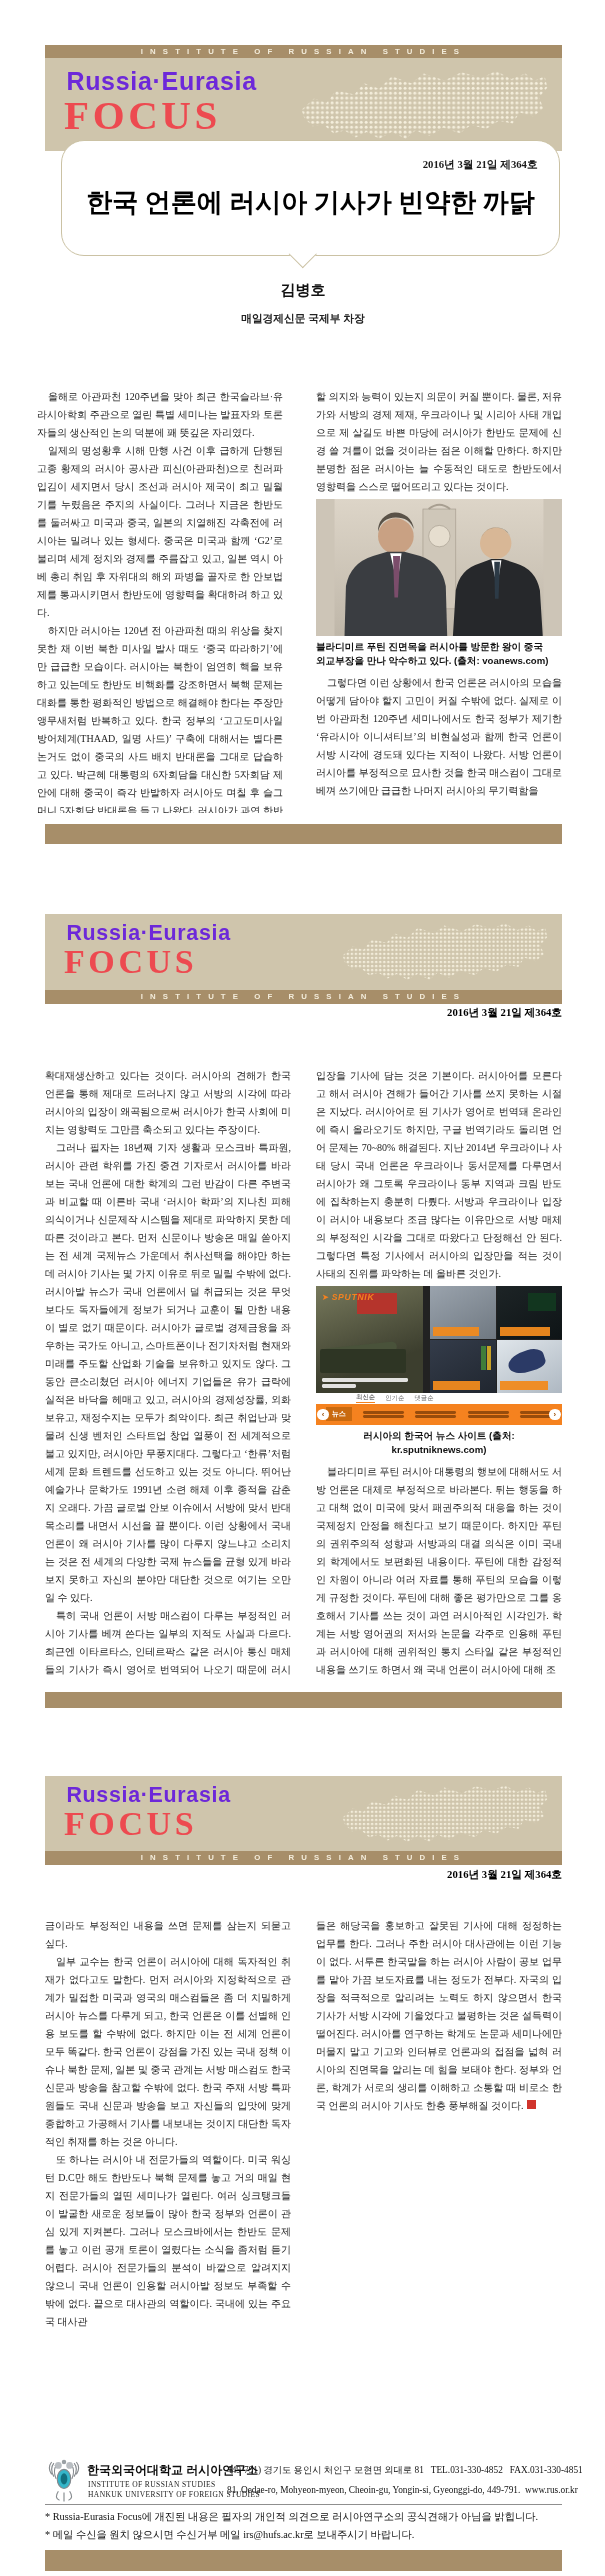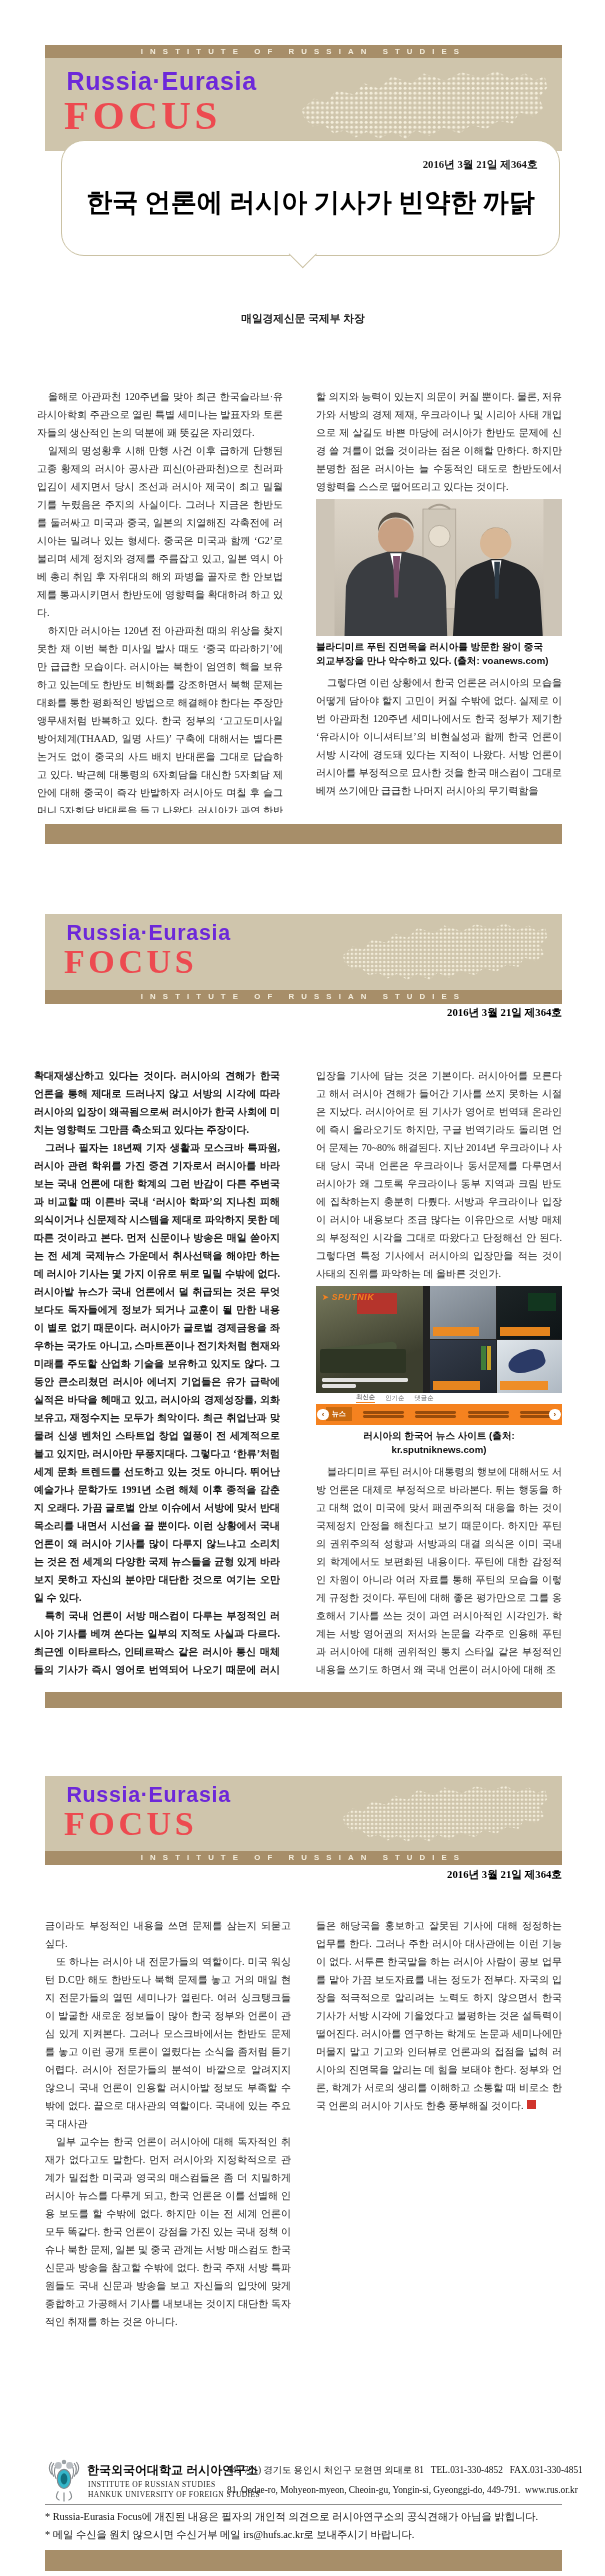--- a/index.html
+++ b/index.html
@@ -108,20 +108,21 @@
         <use href="#rupath" fill="url(#dotp)"></use>
       </svg>
   </div>
 
   <div class="titlebox">
     <div class="date-in">2016년 3월 21일 제364호</div>
     <div class="headline">한국 언론에 러시아 기사가 빈약한 까닭</div>
   </div>
   <div class="tail"></div>
 
+  <div class="author" style="top:281px;">김병호</div>
   <div class="affil" style="top:312px;">매일경제신문 국제부 차장</div>
 
   <div class="col" style="left:37px;top:388px;height:425px;">
     <p>올해로 아관파천 120주년을 맞아 최근 한국슬라브·유라시아학회 주관으로 열린 특별 세미나는 발표자와 토론자들의 생산적인 논의 덕분에 꽤 뜻깊은 자리였다.</p>
     <p>일제의 명성황후 시해 만행 사건 이후 급하게 단행된 고종 황제의 러시아 공사관 피신(아관파천)으로 친러파 입김이 세지면서 당시 조선과 러시아 제국이 최고 밀월기를 누렸음은 주지의 사실이다. 그러나 지금은 한반도를 둘러싸고 미국과 중국, 일본의 치열해진 각축전에 러시아는 밀려나 있는 형세다. 중국은 미국과 함께 ‘G2’로 불리며 세계 정치와 경제를 주름잡고 있고, 일본 역시 아베 총리 취임 후 자위대의 해외 파병을 골자로 한 안보법제를 통과시키면서 한반도에 영향력을 확대하려 하고 있다.</p>
     <p>하지만 러시아는 120년 전 아관파천 때의 위상을 찾지 못한 채 이번 북한 미사일 발사 때도 ‘중국 따라하기’에만 급급한 모습이다. 러시아는 북한이 엄연히 핵을 보유하고 있는데도 한반도 비핵화를 강조하면서 북핵 문제는 대화를 통한 평화적인 방법으로 해결해야 한다는 주장만 앵무새처럼 반복하고 있다. 한국 정부의 ‘고고도미사일방어체계(THAAD, 일명 사드)’ 구축에 대해서는 별다른 논거도 없이 중국의 사드 배치 반대론을 그대로 답습하고 있다. 박근혜 대통령의 6자회담을 대신한 5자회담 제안에 대해 중국이 즉각 반발하자 러시아도 며칠 후 슬그머니 5자회담 반대론을 들고 나왔다. 러시아가 과연 한반도 평화에 실질적인 아이디어를 내서 조정자 역할을</p>
   </div>
 
   <div class="col" style="left:316px;top:388px;height:425px;">
     <p class="cont">할 의지와 능력이 있는지 의문이 커질 뿐이다. 물론, 저유가와 서방의 경제 제재, 우크라이나 및 시리아 사태 개입으로 제 살길도 바쁜 마당에 러시아가 한반도 문제에 신경 쓸 겨를이 없을 것이라는 점은 이해할 만하다. 하지만 분명한 점은 러시아는 늘 수동적인 태도로 한반도에서 영향력을 스스로 떨어뜨리고 있다는 것이다.</p>
@@ -164,21 +165,21 @@
     <div class="brand-b sm">FOCUS</div>
     <svg class="rumap" style="right:10px;top:3.6px;" width="214" height="68" viewBox="0 0 370 112">
         <use href="#rupath" fill="url(#dotp)"></use>
       </svg>
   </div>
   <div class="strip" style="top:990px;">
     <span>INSTITUTE OF RUSSIAN STUDIES</span>
   </div>
   <div class="issuedate" style="top:1006px;">2016년 3월 21일 제364호</div>
 
-  <div class="col" style="left:34px;top:1067px;height:614px;font-weight:bold;">
+  <div class="col" style="left:45px;top:1067px;height:614px;">
     <p class="cont">확대재생산하고 있다는 것이다. 러시아의 견해가 한국 언론을 통해 제대로 드러나지 않고 서방의 시각에 따라 러시아의 입장이 왜곡됨으로써 러시아가 한국 사회에 미치는 영향력도 그만큼 축소되고 있다는 주장이다.</p>
     <p>그러나 필자는 18년째 기자 생활과 모스크바 특파원, 러시아 관련 학위를 가진 중견 기자로서 러시아를 바라보는 국내 언론에 대한 학계의 그런 반감이 다른 주변국과 비교할 때 이른바 국내 ‘러시아 학파’의 지나친 피해의식이거나 신문제작 시스템을 제대로 파악하지 못한 데 따른 것이라고 본다. 먼저 신문이나 방송은 매일 쏟아지는 전 세계 국제뉴스 가운데서 취사선택을 해야만 하는데 러시아 기사는 몇 가지 이유로 뒤로 밀릴 수밖에 없다. 러시아발 뉴스가 국내 언론에서 덜 취급되는 것은 무엇보다도 독자들에게 정보가 되거나 교훈이 될 만한 내용이 별로 없기 때문이다. 러시아가 글로벌 경제금융을 좌우하는 국가도 아니고, 스마트폰이나 전기차처럼 현재와 미래를 주도할 산업화 기술을 보유하고 있지도 않다. 그동안 큰소리쳤던 러시아 에너지 기업들은 유가 급락에 실적은 바닥을 헤매고 있고, 러시아의 경제성장률, 외화보유고, 재정수지는 모두가 최악이다. 최근 취업난과 맞물려 신생 벤처인 스타트업 창업 열풍이 전 세계적으로 불고 있지만, 러시아만 무풍지대다. 그렇다고 ‘한류’처럼 세계 문화 트렌드를 선도하고 있는 것도 아니다. 뛰어난 예술가나 문학가도 1991년 소련 해체 이후 종적을 감춘 지 오래다. 가끔 글로벌 안보 이슈에서 서방에 맞서 반대 목소리를 내면서 시선을 끌 뿐이다. 이런 상황에서 국내 언론이 왜 러시아 기사를 많이 다루지 않느냐고 소리치는 것은 전 세계의 다양한 국제 뉴스들을 균형 있게 바라보지 못하고 자신의 분야만 대단한 것으로 여기는 오만일 수 있다.</p>
     <p>특히 국내 언론이 서방 매스컴이 다루는 부정적인 러시아 기사를 베껴 쓴다는 일부의 지적도 사실과 다르다. 최근엔 이타르타스, 인테르팍스 같은 러시아 통신 매체들의 기사가 즉시 영어로 번역되어 나오기 때문에 러시아</p>
   </div>
 
   <div class="col" style="left:316px;top:1067px;height:614px;">
     <p class="cont">입장을 기사에 담는 것은 기본이다. 러시아어를 모른다고 해서 러시아 견해가 들어간 기사를 쓰지 못하는 시절은 지났다. 러시아어로 된 기사가 영어로 번역돼 온라인에 즉시 올라오기도 하지만, 구글 번역기라도 돌리면 언어 문제는 70~80% 해결된다. 지난 2014년 우크라이나 사태 당시 국내 언론은 우크라이나 동서문제를 다루면서 러시아가 왜 그토록 우크라이나 동부 지역과 크림 반도에 집착하는지 충분히 다뤘다. 서방과 우크라이나 입장이 러시아 내용보다 조금 많다는 이유만으로 서방 매체의 부정적인 시각을 그대로 따왔다고 단정해선 안 된다. 그렇다면 특정 기사에서 러시아의 입장만을 적는 것이 사태의 진위를 파악하는 데 올바른 것인가.</p>
     <div class="figwrap sputnik">
       <div class="sp-collage">
         <div class="sp-left">
@@ -248,22 +249,22 @@
         <use href="#rupath" fill="url(#dotp)"></use>
       </svg>
   </div>
   <div class="strip" style="top:1851px;">
     <span>INSTITUTE OF RUSSIAN STUDIES</span>
   </div>
   <div class="issuedate" style="top:1868px;">2016년 3월 21일 제364호</div>
 
   <div class="col" style="left:45px;top:1917px;height:509px;">
     <p class="cont">금이라도 부정적인 내용을 쓰면 문제를 삼는지 되묻고 싶다.</p>
+    <p>일부 교수는 한국 언론이 러시아에 대해 독자적인 취재가 없다고도 말한다. 먼저 러시아와 지정학적으로 관계가 밀접한 미국과 영국의 매스컴들은 좀 더 치밀하게 러시아 뉴스를 다루게 되고, 한국 언론은 이를 선별해 인용 보도를 할 수밖에 없다. 하지만 이는 전 세계 언론이 모두 똑같다. 한국 언론이 강점을 가진 있는 국내 정책 이슈나 북한 문제, 일본 및 중국 관계는 서방 매스컴도 한국 신문과 방송을 참고할 수밖에 없다. 한국 주재 서방 특파원들도 국내 신문과 방송을 보고 자신들의 입맛에 맞게 종합하고 가공해서 기사를 내보내는 것이지 대단한 독자적인 취재를 하는 것은 아니다.</p>
     <p>또 하나는 러시아 내 전문가들의 역할이다. 미국 워싱턴 D.C만 해도 한반도나 북핵 문제를 놓고 거의 매일 현지 전문가들의 열띤 세미나가 열린다. 여러 싱크탱크들이 발굴한 새로운 정보들이 많아 한국 정부와 언론이 관심 있게 지켜본다. 그러나 모스크바에서는 한반도 문제를 놓고 이런 공개 토론이 열렸다는 소식을 좀처럼 듣기 어렵다. 러시아 전문가들의 분석이 바깥으로 알려지지 않으니 국내 언론이 인용할 러시아발 정보도 부족할 수밖에 없다. 끝으로 대사관의 역할이다. 국내에 있는 주요국 대사관</p>
-    <p>일부 교수는 한국 언론이 러시아에 대해 독자적인 취재가 없다고도 말한다. 먼저 러시아와 지정학적으로 관계가 밀접한 미국과 영국의 매스컴들은 좀 더 치밀하게 러시아 뉴스를 다루게 되고, 한국 언론은 이를 선별해 인용 보도를 할 수밖에 없다. 하지만 이는 전 세계 언론이 모두 똑같다. 한국 언론이 강점을 가진 있는 국내 정책 이슈나 북한 문제, 일본 및 중국 관계는 서방 매스컴도 한국 신문과 방송을 참고할 수밖에 없다. 한국 주재 서방 특파원들도 국내 신문과 방송을 보고 자신들의 입맛에 맞게 종합하고 가공해서 기사를 내보내는 것이지 대단한 독자적인 취재를 하는 것은 아니다.</p>
   </div>
 
   <div class="col" style="left:316px;top:1917px;height:509px;">
     <p class="cont"><span>들은 해당국을 홍보하고 잘못된 기사에 대해 정정하는 업무를 한다. 그러나 주한 러시아 대사관에는 이런 기능이 없다. 서투른 한국말을 하는 러시아 사람이 공보 업무를 맡아 가끔 보도자료를 내는 정도가 전부다. 자국의 입장을 적극적으로 알리려는 노력도 하지 않으면서 한국 기사가 서방 시각에 기울었다고 불평하는 것은 설득력이 떨어진다. 러시아를 연구하는 학계도 논문과 세미나에만 머물지 말고 기고와 인터뷰로 언론과의 접점을 넓혀 러시아의 진면목을 알리는 데 힘을 보태야 한다. 정부와 언론, 학계가 서로의 생리를 이해하고 소통할 때 비로소 한국 언론의 러시아 기사도 한층 풍부해질 것이다.</span><span class="endmark"></span></p>
   </div>
 
   <svg style="position:absolute;left:46px;top:2457px;" width="36" height="46" viewBox="0 0 64 80">
     <g stroke="#84898d" fill="none" stroke-width="2">
       <path d="M10,30 Q2,18 10,8 M14,34 Q6,20 14,10 M18,38 Q12,24 18,14"></path>
       <path d="M54,30 Q62,18 54,8 M50,34 Q58,20 50,10 M46,38 Q52,24 46,14"></path>

